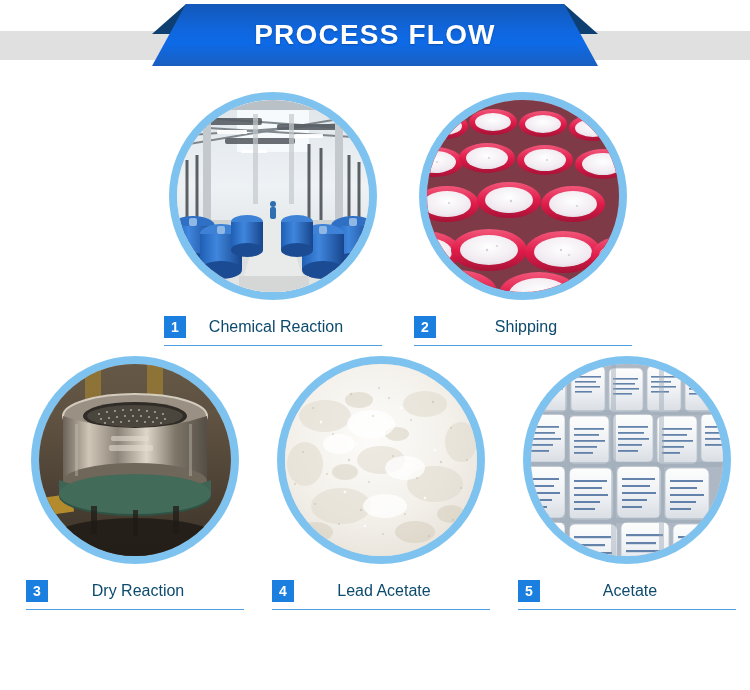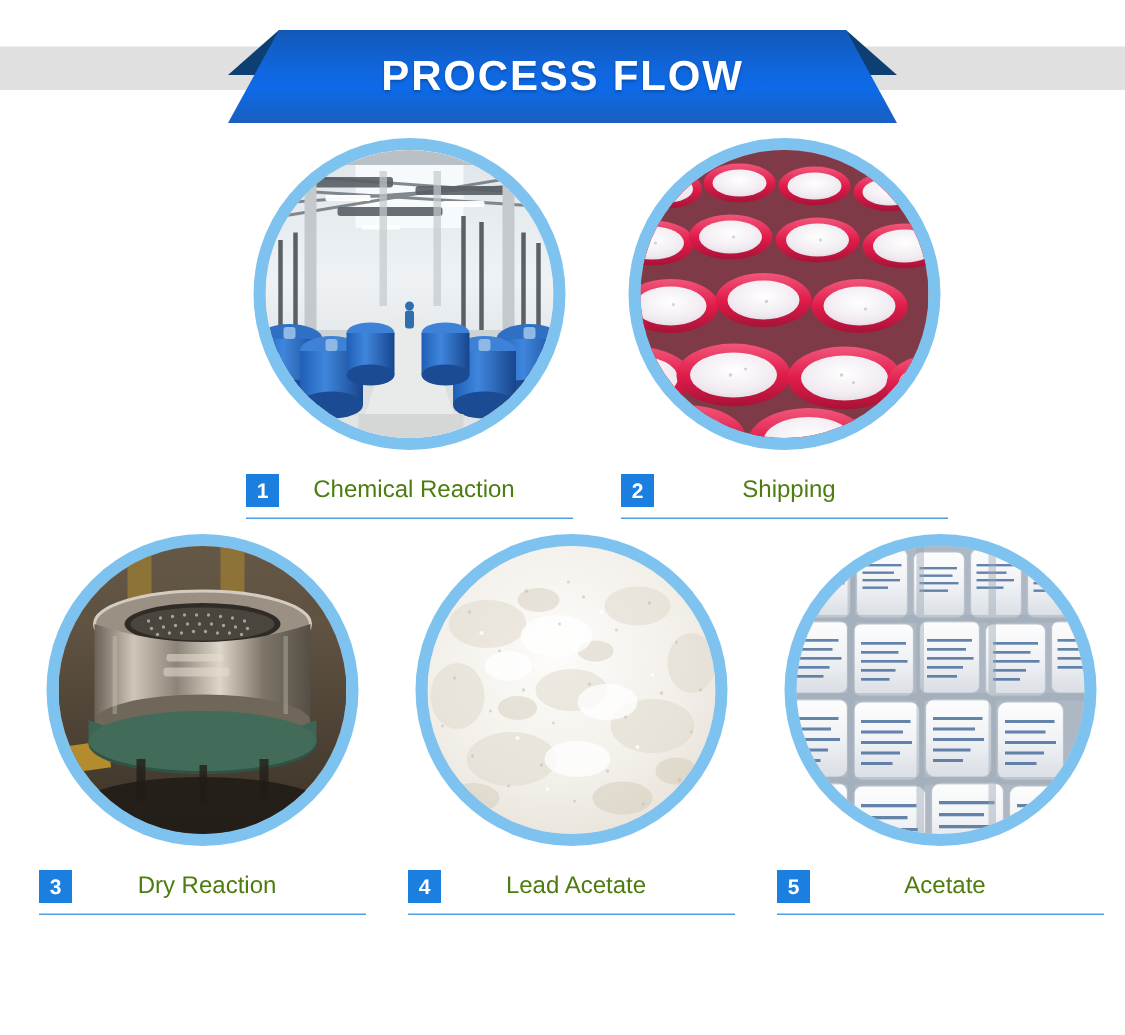--- a/index.html
+++ b/index.html
@@ -25,21 +25,21 @@
     position: absolute;
     left: 0;
     top: 31px;
     width: 750px;
     height: 29px;
     background: #e0e0e0;
   }
   .ribbon-wrap {
     position: absolute;
     left: 152px;
-    top: 20px;
+    top: 4px;
     width: 446px;
     height: 62px;
   }
   .ribbon-tail-left {
     position: absolute;
     left: 0;
     top: 0;
     width: 0;
     height: 0;
     border-left: 34px solid transparent;
@@ -146,21 +146,21 @@
     font-size: 14px;
     font-weight: bold;
     display: flex;
     align-items: center;
     justify-content: center;
     flex: 0 0 auto;
   }
   .caption-label {
     flex: 1;
     text-align: center;
-    color: #4d7c0f;
+    color: #0c4a6e;
     font-size: 16px;
     padding-right: 16px;
   }
 </style>
 </head>
 <body>
 
 <div class="banner-zone">
   <div class="gray-band"></div>
   <div class="ribbon-wrap">

